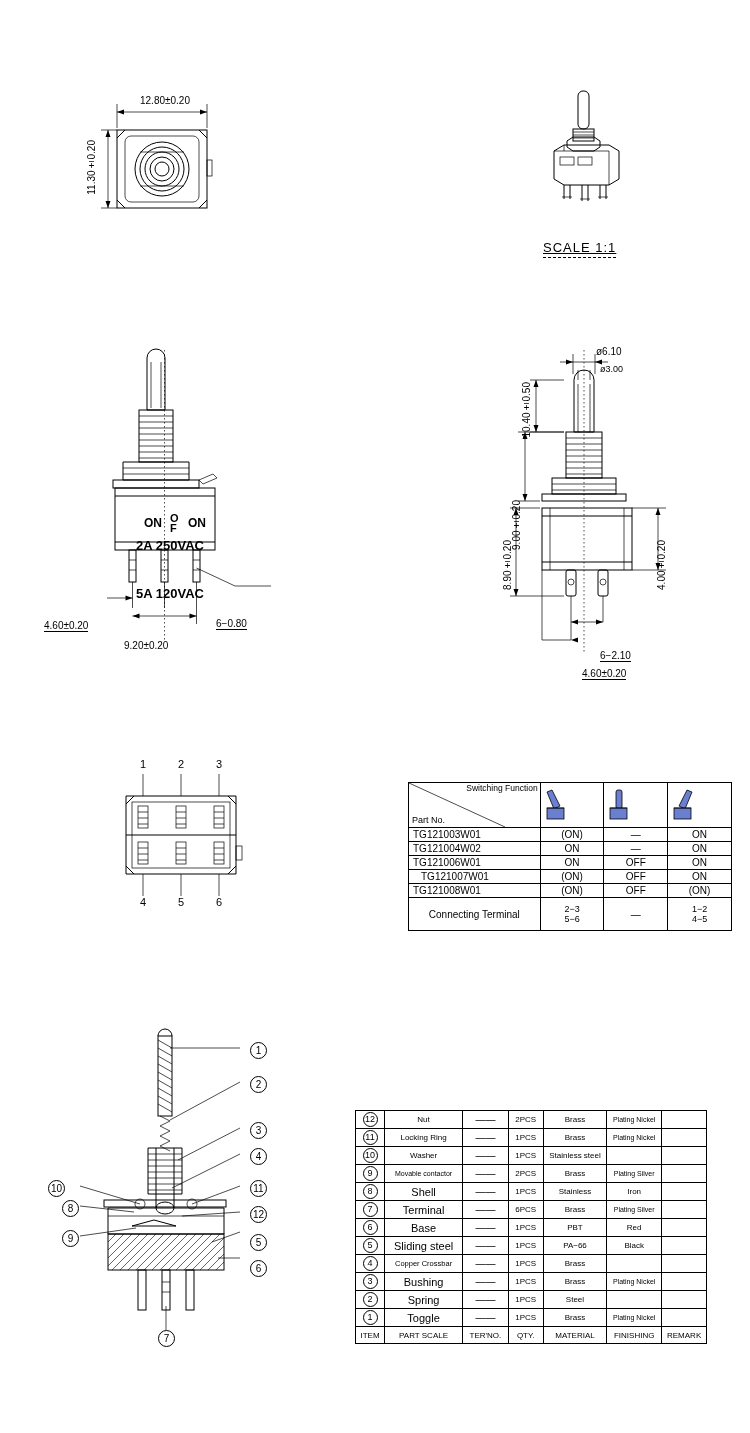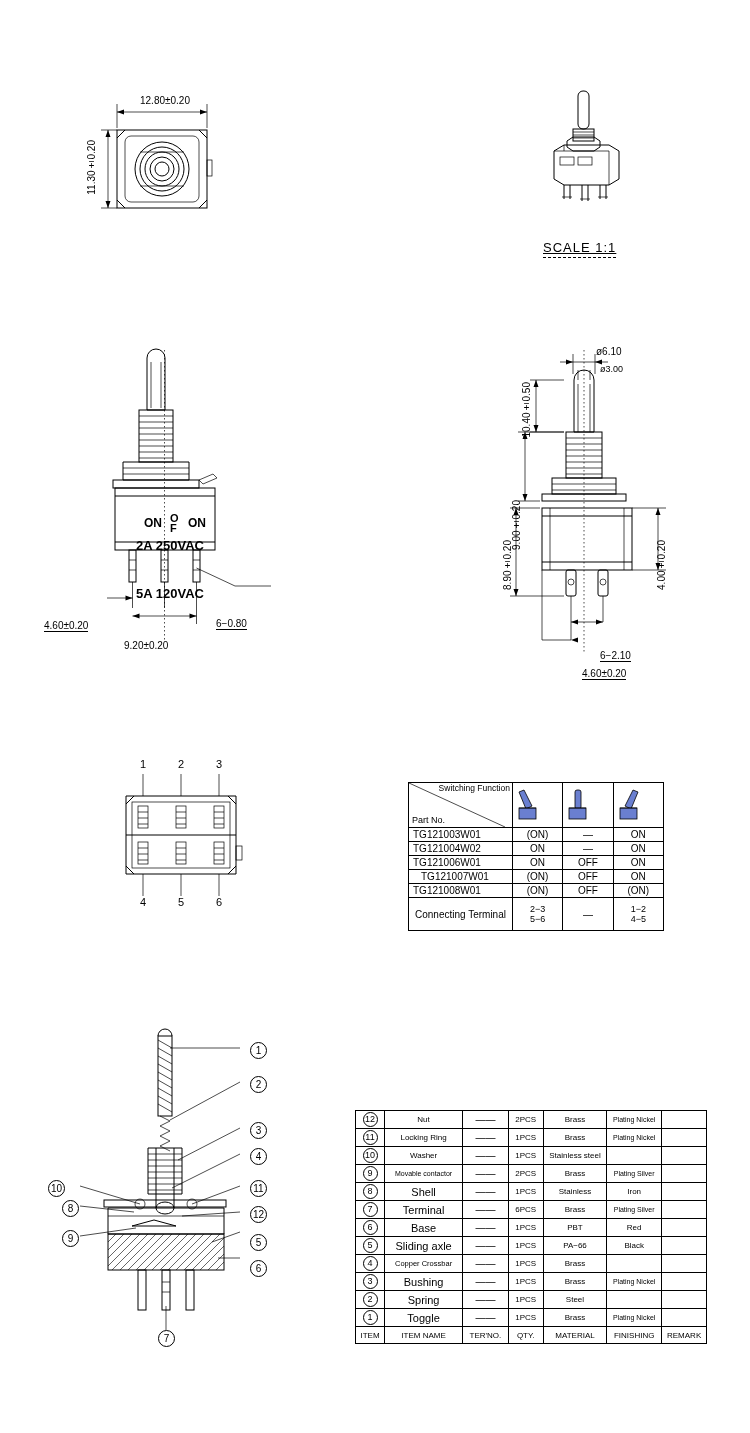--- a/index.html
+++ b/index.html
@@ -244,21 +244,21 @@
   </svg>
 </div>
 <div class="abs plain-num" style="left:140px;top:758px;">1</div>
 <div class="abs plain-num" style="left:178px;top:758px;">2</div>
 <div class="abs plain-num" style="left:216px;top:758px;">3</div>
 <div class="abs plain-num" style="left:140px;top:896px;">4</div>
 <div class="abs plain-num" style="left:178px;top:896px;">5</div>
 <div class="abs plain-num" style="left:216px;top:896px;">6</div>
 
 <div class="abs" style="left:408px;top:782px;">
-  <table class="tbl" style="width:256px;">
+  <table class="tbl" style="width:324px;">
     <tbody>
         <tr>
       <td rowspan="1" style="height:44px;width:96px;padding:0;position:relative;">
         <svg class="abs" style="left:0;top:0;" width="96" height="44">
               <line class="ln-thin" x1="0" y1="0" x2="96" y2="44"></line>
             </svg>
         <div style="position:absolute;right:2px;top:1px;font-size:8.5px;line-height:9px;text-align:right;">Switching Function</div>
         <div style="position:absolute;left:3px;bottom:2px;font-size:9px;">Part No.</div>
       </td>
       <td style="width:44px;padding:1px;">
@@ -450,21 +450,21 @@
       <td><span class="num-circle" style="width:13px;height:13px;line-height:13px;font-size:9px;">6</span></td>
       <td style="font-size:11px;">Base</td>
       <td>——</td>
       <td style="font-size:8px;">1PCS</td>
       <td style="font-size:8px;">PBT</td>
       <td style="font-size:8px;">Red</td>
       <td></td>
     </tr>
     <tr>
       <td><span class="num-circle" style="width:13px;height:13px;line-height:13px;font-size:9px;">5</span></td>
-      <td style="font-size:11px;">Sliding axle</td>
+      <td style="font-size:11px;">Sliding steel</td>
       <td>——</td>
       <td style="font-size:8px;">1PCS</td>
       <td style="font-size:8px;">PA−66</td>
       <td style="font-size:8px;">Black</td>
       <td></td>
     </tr>
     <tr>
       <td><span class="num-circle" style="width:13px;height:13px;line-height:13px;font-size:9px;">4</span></td>
       <td style="font-size:7.5px;">Copper Crossbar</td>
       <td>——</td>
@@ -495,21 +495,21 @@
       <td><span class="num-circle" style="width:13px;height:13px;line-height:13px;font-size:9px;">1</span></td>
       <td style="font-size:11px;">Toggle</td>
       <td>——</td>
       <td style="font-size:8px;">1PCS</td>
       <td style="font-size:8px;">Brass</td>
       <td style="font-size:7px;">Plating Nickel</td>
       <td></td>
     </tr>
     <tr>
       <td style="font-size:8px;">ITEM</td>
-      <td style="font-size:8px;">ITEM NAME</td>
+      <td style="font-size:8px;">PART SCALE</td>
       <td style="font-size:8px;">TER'NO.</td>
       <td style="font-size:8px;">QTY.</td>
       <td style="font-size:8px;">MATERIAL</td>
       <td style="font-size:8px;">FINISHING</td>
       <td style="font-size:8px;">REMARK</td>
     </tr>
   </tbody>
     </table>
 </div>
 

